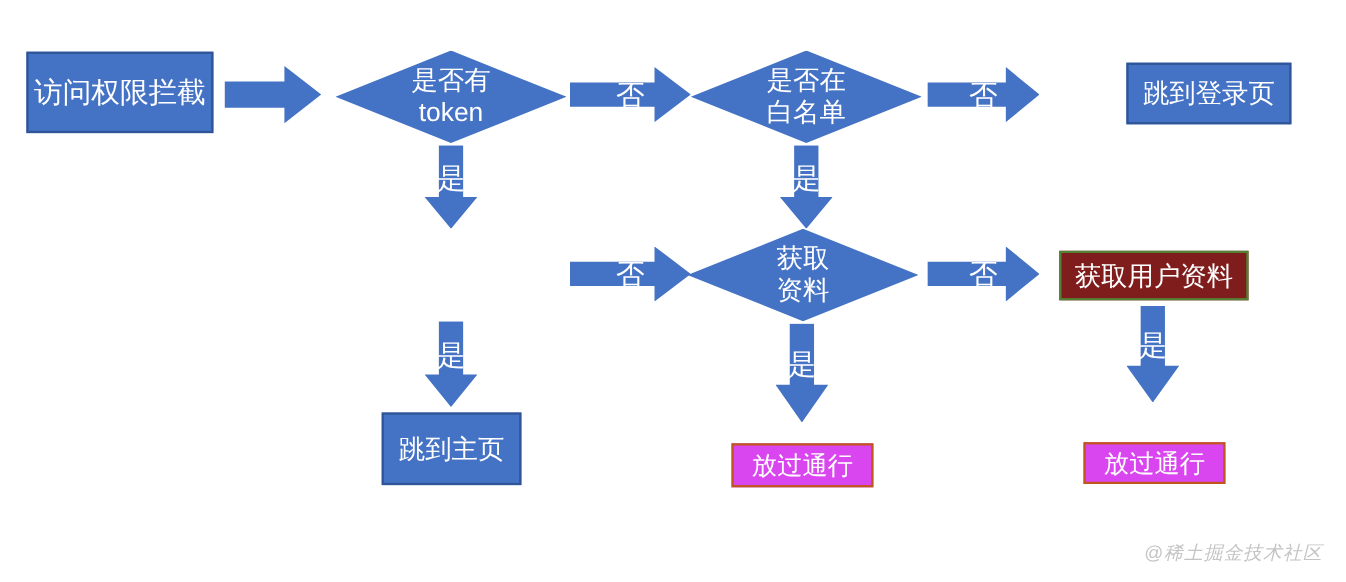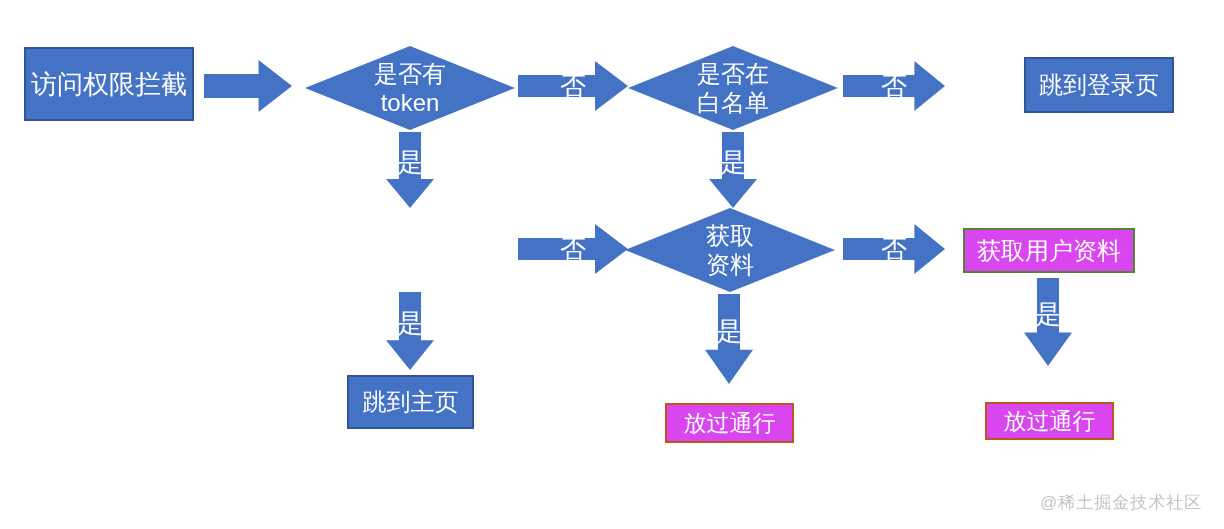--- a/index.html
+++ b/index.html
@@ -15,21 +15,21 @@
     position: absolute;
     display: flex;
     align-items: center;
     justify-content: center;
     color: #ffffff;
     text-align: left;
     box-sizing: border-box;
   }
   .rect-blue   { background: #4472C4; border: 2px solid #2f5597; font-size: 26px; }
   .rect-blue.small { font-size: 24px; }
-  .rect-green  { background: #d946ef; border: 2px solid #548235; font-size: 24px; }
+  .rect-green  { background: #7f1d1d; border: 2px solid #548235; font-size: 24px; }
   .rect-orange { background: #d946ef; border: 2px solid #c0561b; font-size: 23px; }
   .diamond {
     background: #4472C4;
     clip-path: polygon(50% 0, 100% 50%, 50% 100%, 0 50%);
     font-size: 24px;
     line-height: 29px;
     flex-direction: column;
   }
   .arrow { position: absolute; }
   .arrow .shape {
@@ -54,20 +54,21 @@
   }
   .arrow-down .edge-label { transform: translateY(-8px); }
   .watermark {
     position: absolute;
     left: 1040px; top: 491px;
     width: 170px;
     color: #c4c4c4;
     font-size: 17px;
     letter-spacing: 1px;
     white-space: nowrap;
+    font-style: italic;
   }
 </style>
 </head>
 <body>
 
 <div class="canvas">
 
   <div class="node rect-blue" style="left:24px; top:47px; width:170px; height:74px;">
     <span>访问权限拦截</span>
   </div>
@@ -138,21 +139,21 @@
   <div class="arrow arrow-down" style="left:705px; top:294px; width:48px; height:90px;">
     <span class="shape"></span>
     <span class="edge-label">是</span>
   </div>
 
   <div class="arrow arrow-down" style="left:1024px; top:278px; width:48px; height:88px;">
     <span class="shape"></span>
     <span class="edge-label">是</span>
   </div>
 
-  <div class="node rect-blue small" style="left:347px; top:375px; width:127px; height:54px;">
+  <div class="node rect-blue small" style="left:347px; top:375px; width:127px; height:66px;">
     <span>跳到主页</span>
   </div>
 
   <div class="node rect-orange" style="left:665px; top:403px; width:129px; height:40px;">
     <span>放过通行</span>
   </div>
 
   <div class="node rect-orange" style="left:985px; top:402px; width:129px; height:38px;">
     <span>放过通行</span>
   </div>

